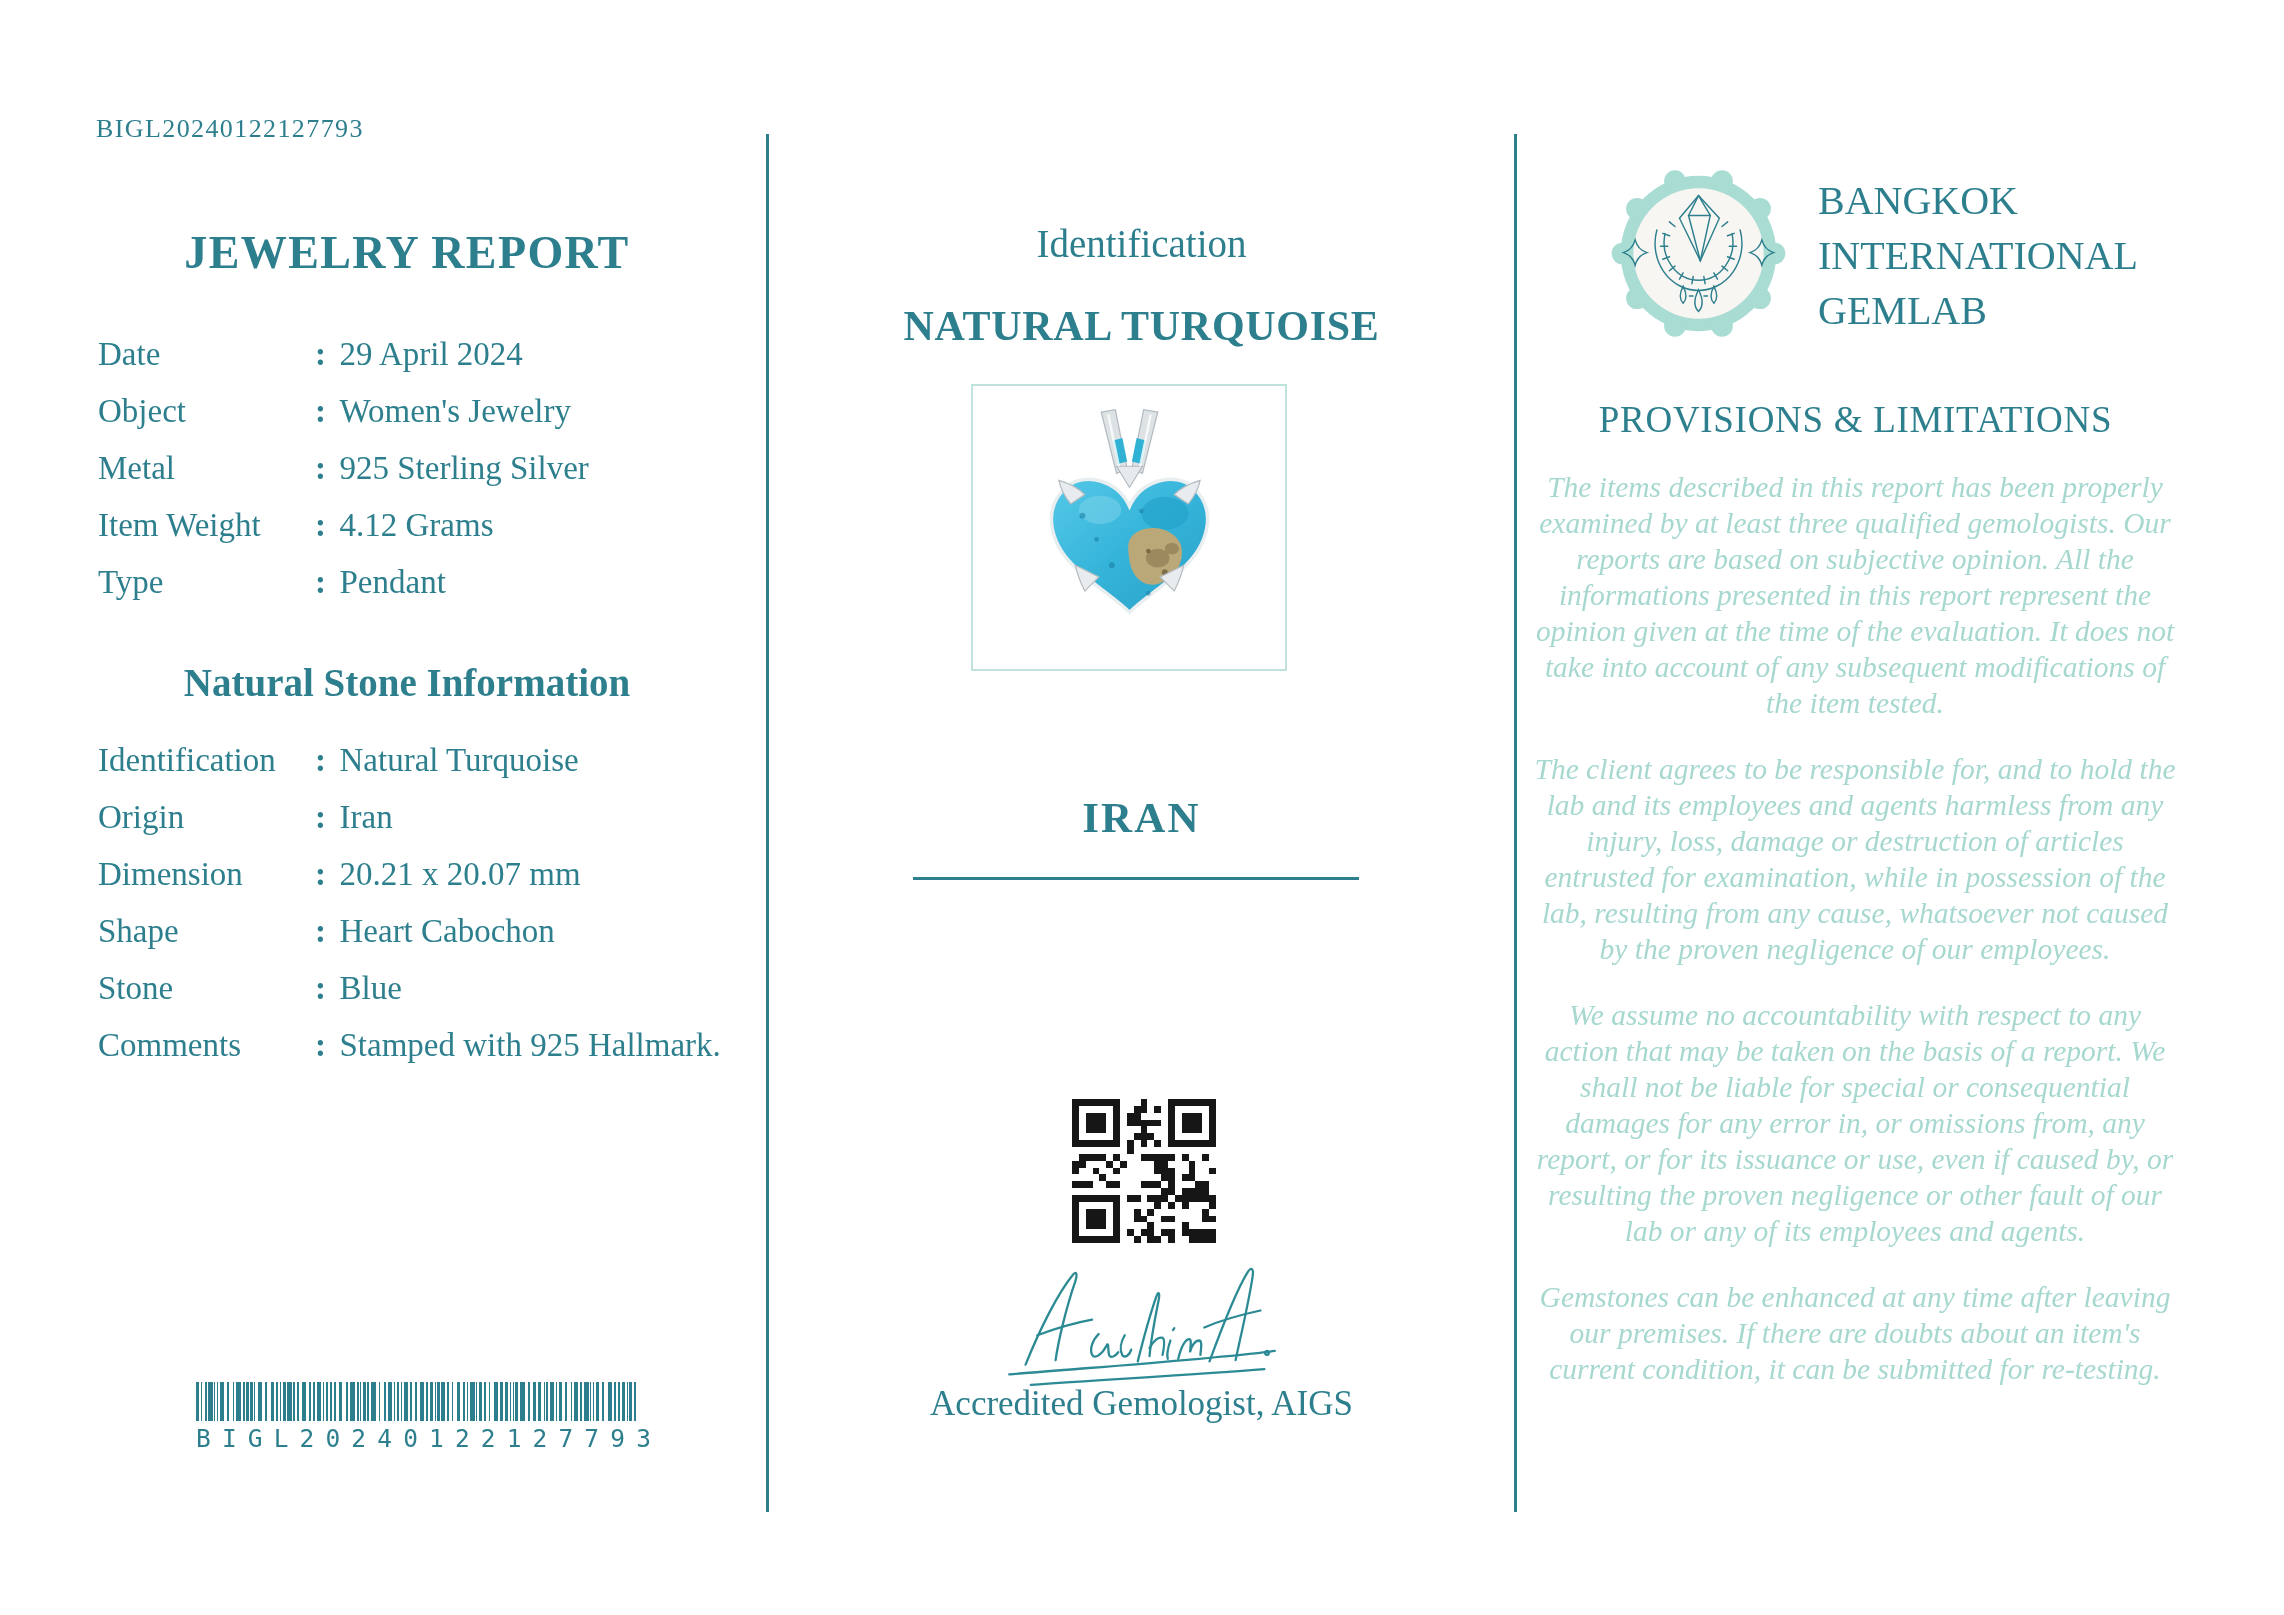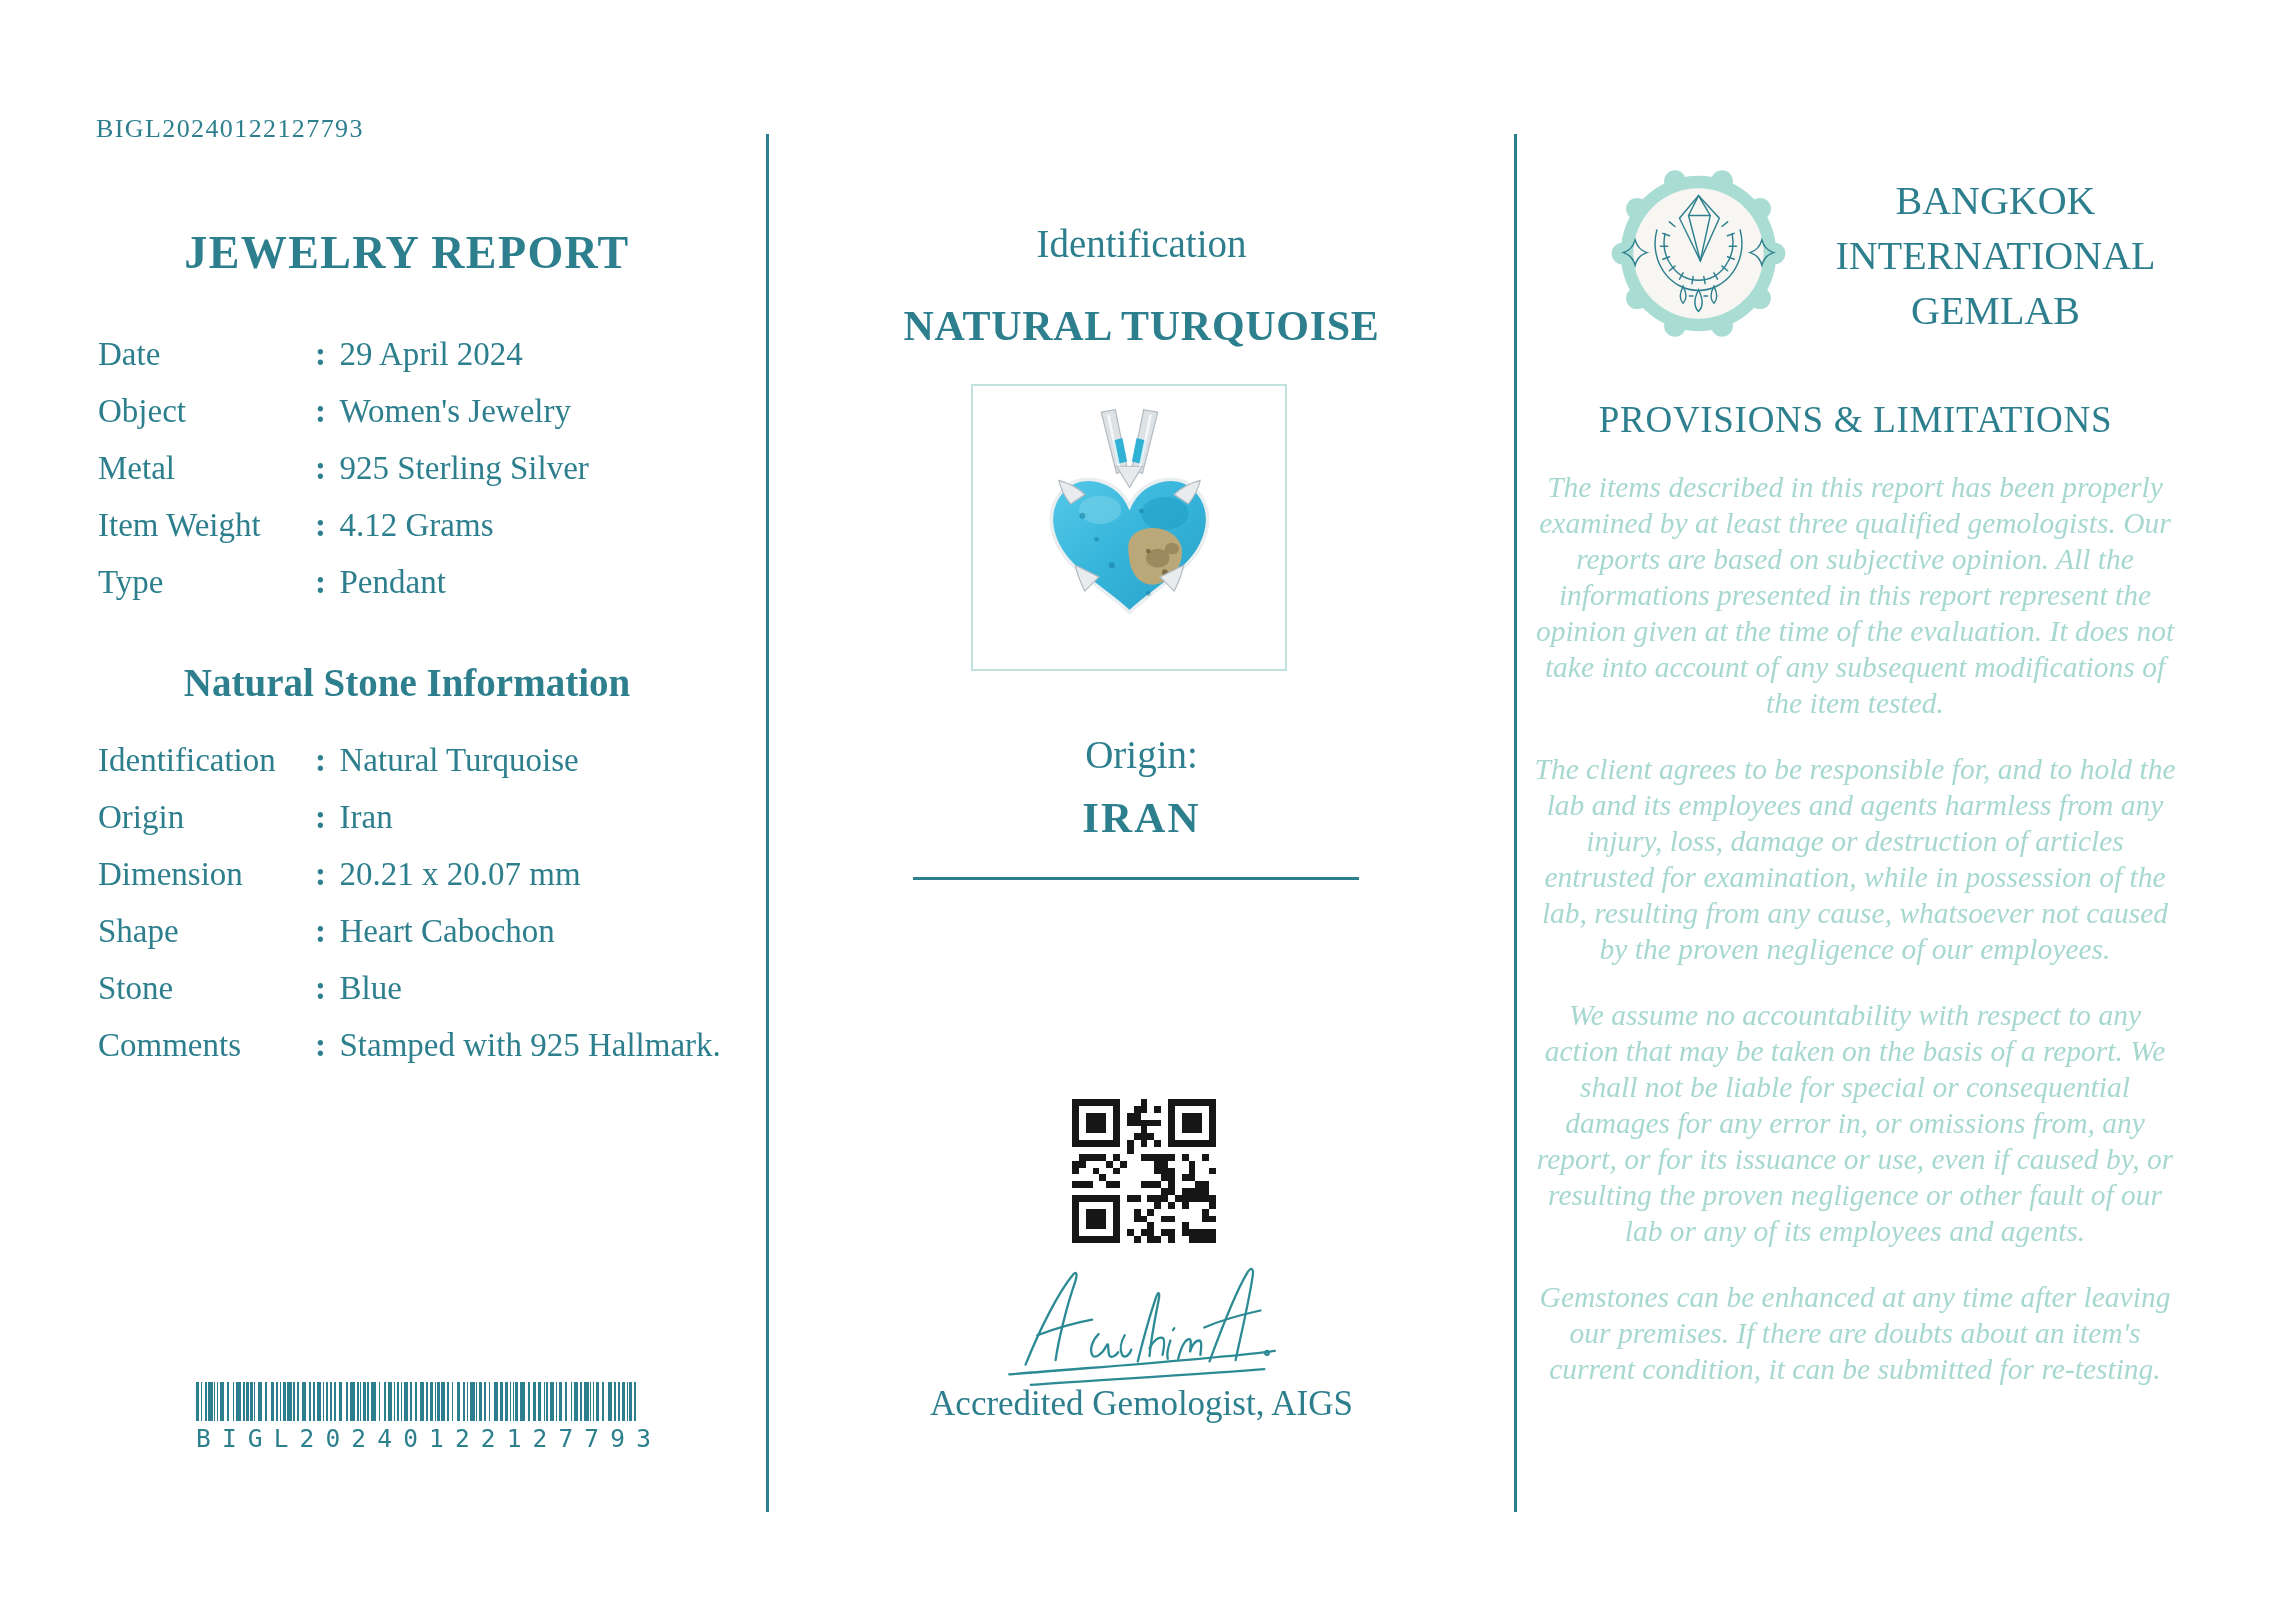--- a/index.html
+++ b/index.html
@@ -37,21 +37,21 @@
              border:2.2px solid #bfe2dc;display:flex;align-items:center;justify-content:center;background:#fff;}
   .origin-label{top:732px;font-size:39px;}
   .origin-value{top:793px;font-size:43px;font-weight:bold;letter-spacing:2.2px;}
   .origin-rule{position:absolute;left:913px;top:877px;width:446px;height:2.9px;background:#2d7f8e;}
   .qr{position:absolute;left:1072px;top:1099px;width:144px;height:144px;}
   .signature{position:absolute;left:967px;top:1257px;width:352px;height:137px;}
   .gemologist{top:1384px;font-size:35px;}
 
   
   .badge{position:absolute;left:1608px;top:163px;width:181px;height:181px;}
-  .lab-name{position:absolute;left:1818px;top:173px;width:355px;text-align:center;
+  .lab-name{position:absolute;left:1818px;top:173px;width:355px;text-align:left;
             font-size:40px;line-height:55px;}
   .provisions-title{position:absolute;left:1539px;top:398px;width:633px;text-align:center;
                     font-size:37px;letter-spacing:0.7px;}
   .paragraphs{position:absolute;left:1529px;top:469px;width:652px;text-align:center;}
   .paragraphs p{margin:0 0 30px 0;font-size:29.5px;line-height:36px;font-style:italic;
                 color:#a6d8d0;}
 </style>
 </head>
 <body>
 
@@ -284,21 +284,20 @@
       <circle cx="126" cy="130" r="2" fill="#6e5f3c" opacity="0.8"></circle>
       <circle cx="140" cy="148" r="2.5" fill="#6e5f3c" opacity="0.8"></circle>
 
       <path d="M50,70 Q64,74 72,82 L60,90 Q52,80 50,70 Z" fill="#e8ecef" stroke="#b2bac0" stroke-width="1"></path>
       <path d="M170,70 Q156,74 148,82 L160,90 Q168,80 170,70 Z" fill="#e8ecef" stroke="#b2bac0" stroke-width="1"></path>
       <path d="M64,142 Q76,148 84,152 L72,164 Q66,152 64,142 Z" fill="#e8ecef" stroke="#b2bac0" stroke-width="1"></path>
       <path d="M156,142 Q144,148 136,152 L148,164 Q154,152 156,142 Z" fill="#e8ecef" stroke="#b2bac0" stroke-width="1"></path>
     </svg>
   </div>
 
-  <div class="c-center origin-label" style="position:absolute;">Origin:</div>
   <div class="c-center origin-value" style="position:absolute;">IRAN</div>
   <div class="origin-rule"></div>
 
   <svg class="qr" id="qr-svg" viewBox="0 0 21 21" shape-rendering="crispEdges">
       <rect x="0" y="0" width="1" height="1" fill="#161616"></rect>
       <rect x="1" y="0" width="1" height="1" fill="#161616"></rect>
       <rect x="2" y="0" width="1" height="1" fill="#161616"></rect>
       <rect x="3" y="0" width="1" height="1" fill="#161616"></rect>
       <rect x="4" y="0" width="1" height="1" fill="#161616"></rect>
       <rect x="5" y="0" width="1" height="1" fill="#161616"></rect>

